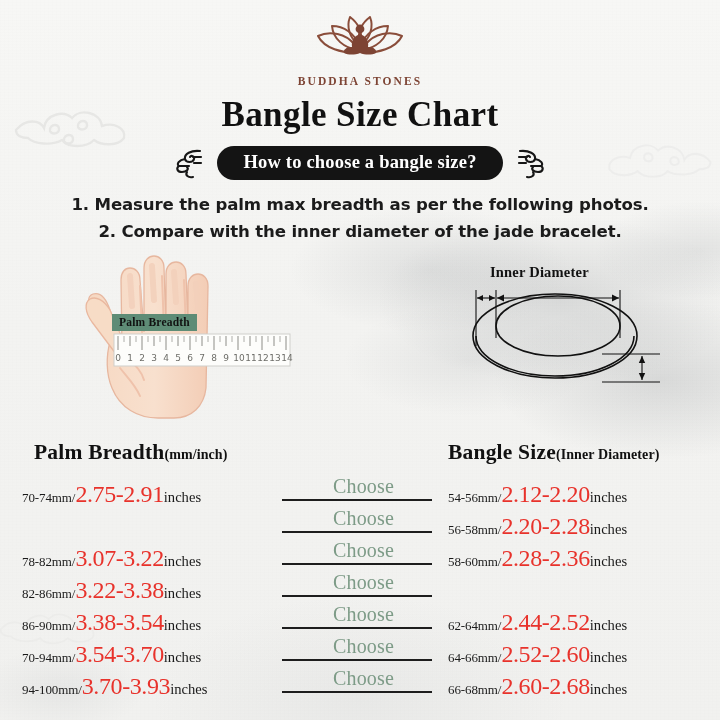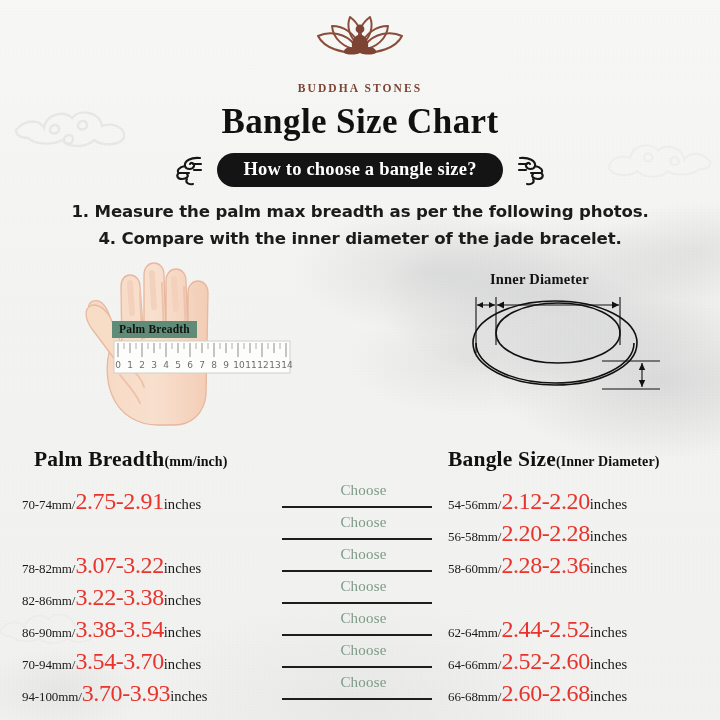--- a/index.html
+++ b/index.html
@@ -45,21 +45,21 @@
   #cloud-bl    { left: -8px;  top: 600px; opacity:.25; }
 
   .stage { position: relative; z-index: 2; width: 720px; height: 720px; }
 
   
   #brand { width: 720px; text-align: center; padding-top: 12px; }
   #brand-mark { display: block; margin: 0 auto; }
   #brand-name {
     font-family: "Liberation Serif", serif;
     font-size: 11.5px; letter-spacing: 2.1px;
-    color: #7d4434; margin-top: 18px; font-weight: 700;
+    color: #7d4434; margin-top: 11px; font-weight: 700;
   }
 
   #page-title {
     text-align: center;
     font-family: "Liberation Serif", "DejaVu Serif", serif;
     font-size: 35px; font-weight: 700;
     letter-spacing: .4px;
     color: #111; margin-top: 8px;
   }
 
@@ -156,21 +156,21 @@
   
   .choose-cell {
     position: absolute;
     left: 282px; top: -1px;
     width: 150px; height: 30px;
   }
   .choose-label {
     position: absolute; left: 13px; right: 0; top: 0;
     text-align: center;
     font-family: "Liberation Serif", serif;
-    font-size: 15px; color: #7d9b87;
+    font-size: 20px; color: #7d9b87;
     letter-spacing: .2px;
   }
   .choose-rule {
     position: absolute; left: 0; right: 0; bottom: 4px;
     height: 1.6px; background: #1d1d1d;
   }
 </style>
 </head>
 <body>
 
@@ -246,21 +246,21 @@
         <path d="M6 20 C3 22 4 26 9 26 C14 26 16 23 14 21"></path>
         <path d="M14 26 C12 29 15 32 20 31"></path>
         <path d="M28 11 L20 11"></path>
         <path d="M28 17 L21 17"></path>
       </g>
     </svg>
   </div>
 
   <div id="instructions">
     <div class="instruction-line">1. Measure the palm max breadth as per the following photos.</div>
-    <div class="instruction-line">4. Compare with the inner diameter of the jade bracelet.</div>
+    <div class="instruction-line">2. Compare with the inner diameter of the jade bracelet.</div>
   </div>
 
   <div id="illustrations">
 
     <svg id="hand-figure" width="230" height="175" viewBox="0 0 230 175">
       <defs>
         <linearGradient id="skin" x1="0" y1="0" x2="1" y2="0">
           <stop offset="0%" stop-color="#f6d8c2"></stop>
           <stop offset="55%" stop-color="#f8e0ce"></stop>
           <stop offset="100%" stop-color="#f3cdb6"></stop>

